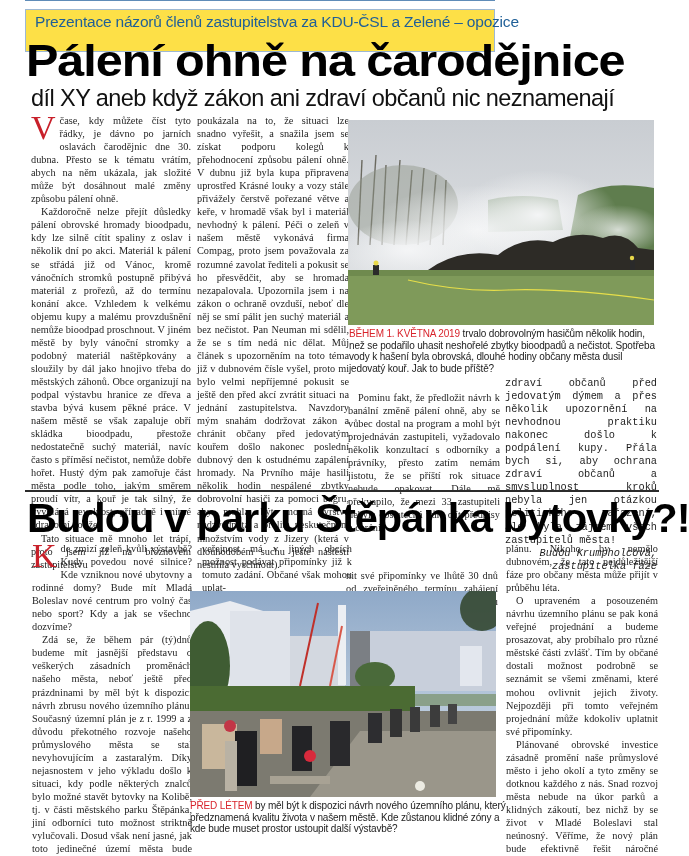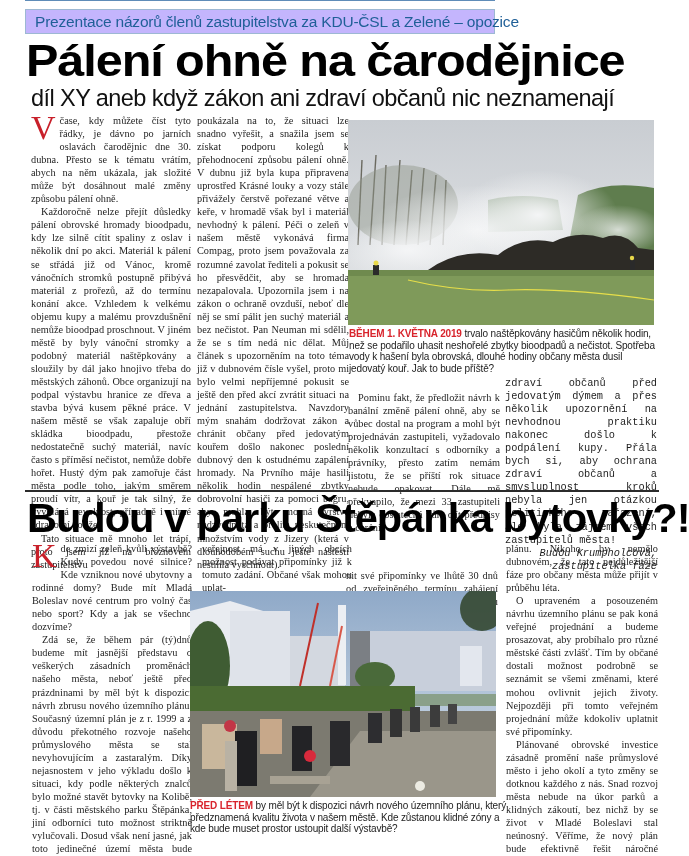--- a/index.html
+++ b/index.html
@@ -1,37 +1,37 @@
 <!DOCTYPE html>
 <html><head>
 <meta charset="utf-8">
 <style>
   html, body { margin: 0; padding: 0; background: #ffffff; }
   body { width: 689px; height: 856px; position: relative; overflow: hidden;
          font-family: "Liberation Serif", serif; color: #1a1a1a; }
   .abs { position: absolute; }
   .topline-full { left: 25px; top: 0; width: 470px; height: 1px; background: #5f8cb8; }
-  .section-box { left: 25px; top: 9px; width: 470px; height: 25px; border: 1px solid #9db8d3;
-                 box-sizing: border-box; background: #c4b5fd; }
+  .section-box { left: 25px; top: 9px; width: 470px; height: 43px; border: 1px solid #9db8d3;
+                 box-sizing: border-box; background: #fde047; }
   .section-box { width: 470px; }
   .section-label { left: 9px; top: 3px; font-family: "Liberation Sans", sans-serif; font-size: 15.5px;
                    color: #1f5f97; white-space: nowrap; letter-spacing: -0.2px; }
   .h1 { font-family: "Liberation Sans", sans-serif; font-weight: bold; color: #000; white-space: nowrap;
         letter-spacing: -1px; line-height: 1; }
   .h1a { left: 26px; top: 38px; font-size: 45px; transform: scaleX(1.08); transform-origin: left top; }
   .h2a { left: 31px; top: 84px; font-family: "Liberation Sans", sans-serif; font-size: 24.5px; white-space: nowrap;
          color: #111; letter-spacing: -0.6px; transform: scaleX(0.96); transform-origin: left top; }
   .col { font-size: 10.3px; line-height: 13.05px; text-align: justify; color: #1e1e1e; }
   .col p { margin: 0; text-indent: 10px; }
   .col p.first { text-indent: 0; }
   .dropcap { float: left; font-family: "Liberation Serif", serif; color: #c8202a; font-size: 34px;
              line-height: 26px; margin: 1px 4px 0 0; }
   .caption { font-family: "Liberation Sans", sans-serif; font-size: 10px; line-height: 11.6px; color: #222;
              letter-spacing: -0.15px; }
-  .caption .lead { color: #d8242c; font-weight: bold; }
+  .caption .lead { color: #d8242c; font-weight: normal; }
   .sig { font-style: italic; text-align: right; font-size: 10.3px; line-height: 13px; }
   .rule { height: 2px; background: #2b2b2b; }
   .photo { overflow: hidden; }
 </style>
 </head>
 <body>
 
 <div class="abs topline-full"></div>
 <div class="abs section-box">
   <span class="abs section-label">Prezentace názorů členů zastupitelstva za KDU-ČSL a Zelené – opozice</span>
@@ -85,21 +85,21 @@
     <rect x="0" y="150" width="306" height="6" fill="#6f8a4e"></rect>
     <path d="M60 160 Q110 172 160 170 Q220 168 306 180" stroke="#e6de4a" stroke-width="1.2" fill="none"></path>
     <rect x="25" y="145" width="6" height="10" fill="#2a2a2a"></rect>
       <circle cx="28" cy="143" r="2.5" fill="#e8d84a"></circle>
     <rect x="282" y="140" width="5" height="10" fill="#2a2a2a"></rect>
       <circle cx="284" cy="138" r="2.2" fill="#e8d84a"></circle>
   </svg>
 </div>
 
 <div class="abs caption" style="left:349px; top:328px; width:310px;">
-  <span class="lead">BĚHEM 1. KVĚTNA 2019</span><span> trvalo naštěpkovány hasičům několik hodin, než se podařilo uhasit neshořelé zbytky bioodpadů a nečistot. Spotřeba vody k hašení byla obrovská, dlouhé hodiny občany města dusil jedovatý kouř. Jak to bude příště?</span>
+  <span class="lead">BĚHEM 1. KVĚTNA 2019</span><span> trvalo dobrovolným hasičům několik hodin, než se podařilo uhasit neshořelé zbytky bioodpadů a nečistot. Spotřeba vody k hašení byla obrovská, dlouhé hodiny občany města dusil jedovatý kouř. Jak to bude příště?</span>
 </div>
 
 <div class="abs col" style="left:348px; top:377px; width:152px;margin-top:14px;">
   <p>Pominu fakt, že předložit návrh k banální změně pálení ohně, aby se vůbec dostal na program a mohl být projednáván zastupiteli, vyžadovalo několik konzultací s odborníky a právníky, přesto zatím nemám jistotu, že se příští rok situace nebude opakovat. Dále mě překvapilo, že mezi 33 zastupiteli nebyla dostatečná vůle ctít předpisy a chránit</p>
 </div>
 
 <div class="abs col" style="left:505px; top:377px; width:152px;font-family:Liberation Mono, monospace;">
   <p class="first">zdraví občanů před jedovatým dýmem a přes několik upozornění na nevhodnou praktiku nakonec došlo k podpálení kupy. Přála bych si, aby ochrana zdraví občanů a smysluplnost kroků nebyla jen otázkou politického zařazení, ale byla zájmem všech zastupitelů města!</p>
   <div class="sig">Budou Krumpholcová,</div>
   <div class="sig">zastupitelka fáze</div>

